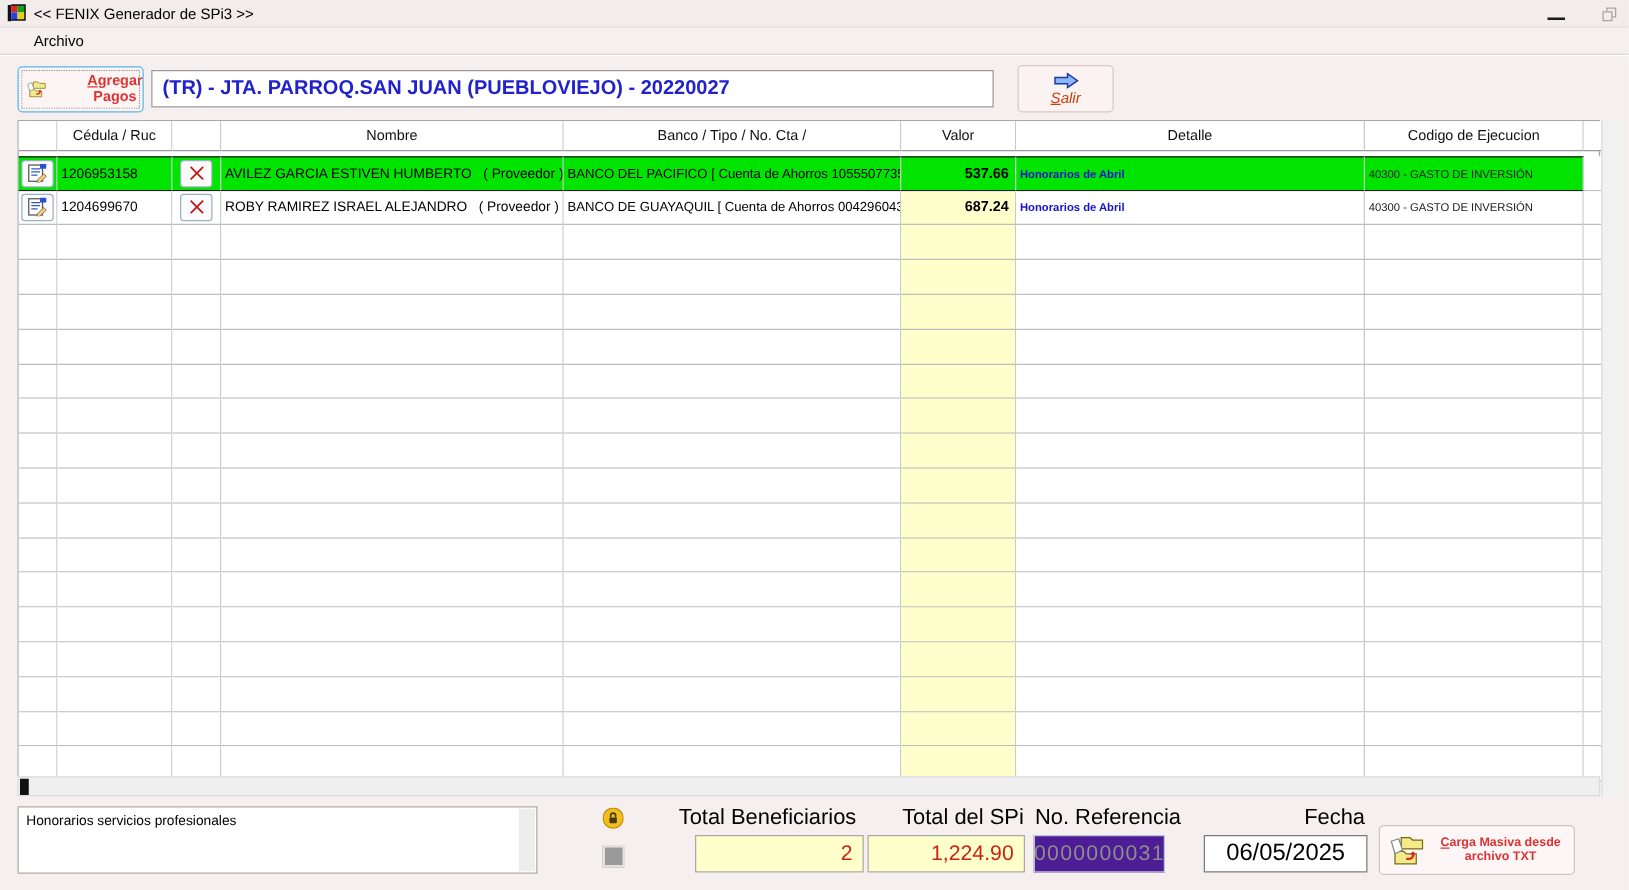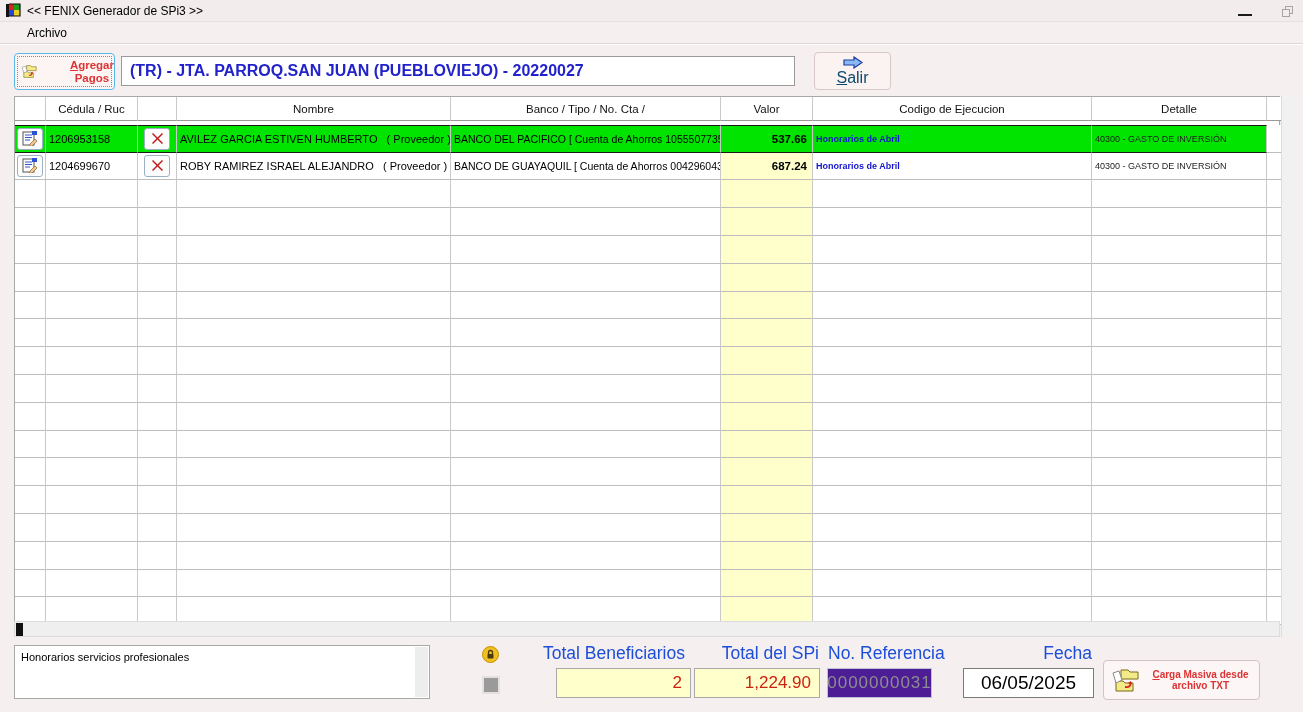--- a/index.html
+++ b/index.html
@@ -45,21 +45,21 @@
     position:absolute; left:121px; top:56px; width:674px; height:30px;
     border:1px solid #9a9a9a; background:#fff; padding:0 8px;
     font-family:"Liberation Sans", sans-serif;
     font-size:16px; font-weight:bold; color:#2222cc;
   }
   .btn-salir {
     position:absolute; left:814px; top:52px; width:77px; height:38px;
     background:#fbf2f2; border:1px solid #d8c8c8; border-radius:4px;
     display:flex; flex-direction:column; align-items:center; justify-content:center; cursor:pointer;
   }
-  .btn-salir .lbl { font-size:16px; color:#0c4a6e; }
+  .btn-salir .lbl { font-size:12px; color:#c2410c;font-style:italic; }
   .btn-salir .lbl::first-letter { text-decoration:underline; }
   
   .grid {
     position:absolute; left:14px; top:96px; width:1266px; height:525px;
     background:#fff; border:1px solid #a8a8a8;
     display:grid;
     grid-template-columns:31px 92px 39px 274px 270px 92px 279px 175px 14px;
     grid-auto-rows:27.8px;
   }
   .grid .hc {
@@ -89,21 +89,21 @@
   .hthumb { position:absolute; left:1px; top:1px; width:7px; height:13px; background:#111; }
   
   .descbox {
     position:absolute; left:14px; top:645px; width:416px; height:54px;
     background:#fff; border:1px solid #a9a9a9;
   }
   .descbox .txt { position:absolute; left:6px; top:5px; font-size:11px; color:#000; }
   .descbox .sbar { position:absolute; right:1px; top:1px; width:13px; height:50px; background:#ededed; }
   .lock-icon { position:absolute; left:482px; top:646px; width:17px; height:17px; }
   .gray-square { position:absolute; left:482px; top:676px; width:18px; height:18px; background:#9a9a9a; border:2px solid #e4e0e0; }
-  .f-label { position:absolute; top:643px; font-size:17.5px; color:#1d4ed8; font-weight:500; white-space:nowrap; }
+  .f-label { position:absolute; top:643px; font-size:17.5px; color:#000000; font-weight:500; white-space:nowrap; }
   .lbl-benef { left:519px; width:166px; text-align:right; }
   .lbl-spi   { left:705px; width:114px; text-align:right; }
   .lbl-ref   { left:828px; }
   .lbl-fecha { left:1040px; width:52px; text-align:right; }
   .f-field { position:absolute; top:668px; height:30px; font-size:17px; display:flex; align-items:center; }
   .fld-benef { left:556px; width:135px; background:#ffffcc; border:1px solid #a9a9a9; color:#cc2211; justify-content:flex-end; padding-right:8px; }
   .fld-spi   { left:694px; width:126px; background:#ffffcc; border:1px solid #a9a9a9; color:#cc2211; justify-content:flex-end; padding-right:8px; }
   .fld-ref   { left:827px; width:105px; background:#4c1d95; border:1px solid #b9c4d4; color:#8d8d8d; justify-content:center; letter-spacing:1px; }
   .fld-fecha { left:963px; width:131px; background:#fff; border:1px solid #7a7a7a; color:#000; justify-content:center; font-size:19px; }
   .btn-carga {
@@ -164,22 +164,22 @@
   <span class="lbl">Salir</span>
 </div>
 
 <div class="grid">
     <div class="hc"></div>
     <div class="hc">Cédula / Ruc</div>
     <div class="hc"></div>
     <div class="hc">Nombre</div>
     <div class="hc">Banco / Tipo / No. Cta /</div>
     <div class="hc">Valor</div>
+    <div class="hc">Detalle</div>
     <div class="hc">Codigo de Ejecucion</div>
-    <div class="hc">Detalle</div>
     <div class="hc filler"></div>
     <div class="c btn btncell row-sel"><div class="cell-btn"><svg width="17" height="15" viewBox="0 0 17 15">
           <rect x="1" y="1" width="11" height="13" fill="#fff" stroke="#555" stroke-width="1"></rect>
           <line x1="3" y1="4" x2="10" y2="4" stroke="#3355cc" stroke-width="1"></line>
           <line x1="3" y1="6.5" x2="10" y2="6.5" stroke="#3355cc" stroke-width="1"></line>
           <line x1="3" y1="9" x2="8" y2="9" stroke="#3355cc" stroke-width="1"></line>
           <rect x="10" y="0" width="5" height="4" fill="#2a50d8"></rect>
           <path d="M8 13 l5 -5 2 2 -5 5 -2.5 0.5 z" fill="#f2c98c" stroke="#8a6030" stroke-width="0.7"></path>
         </svg></div></div>
     <div class="c cedula row-sel">1206953158</div>

